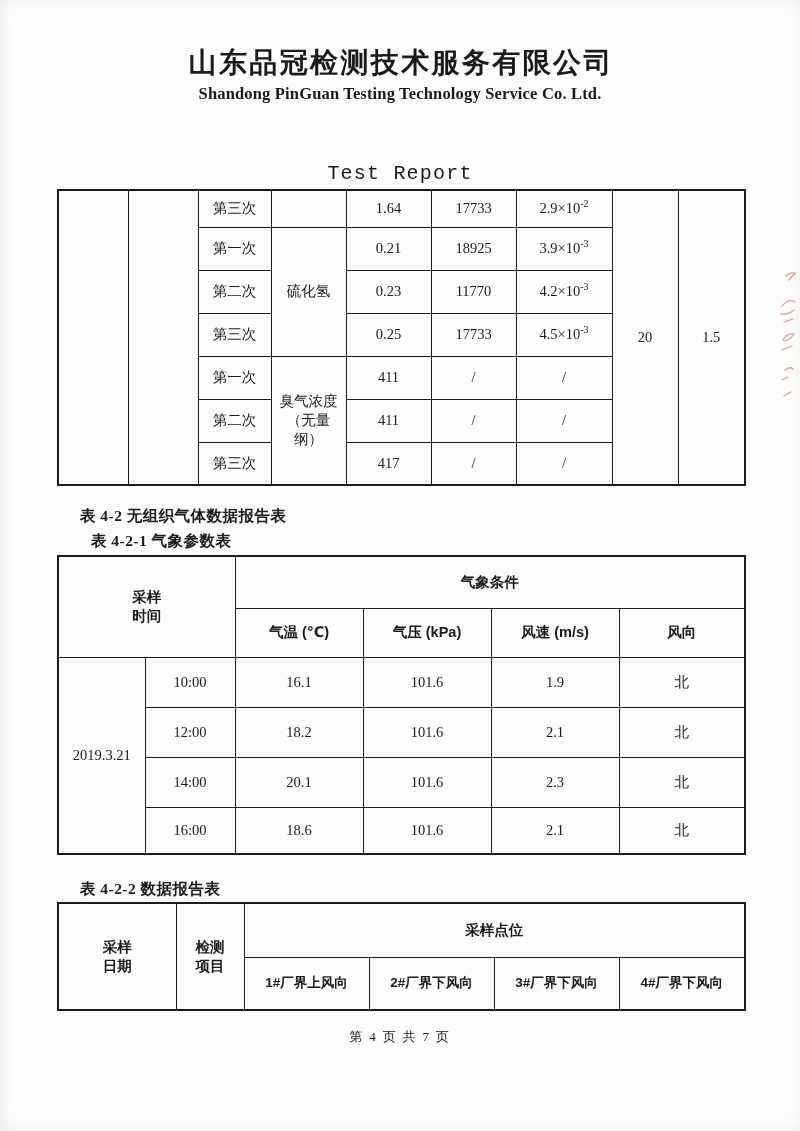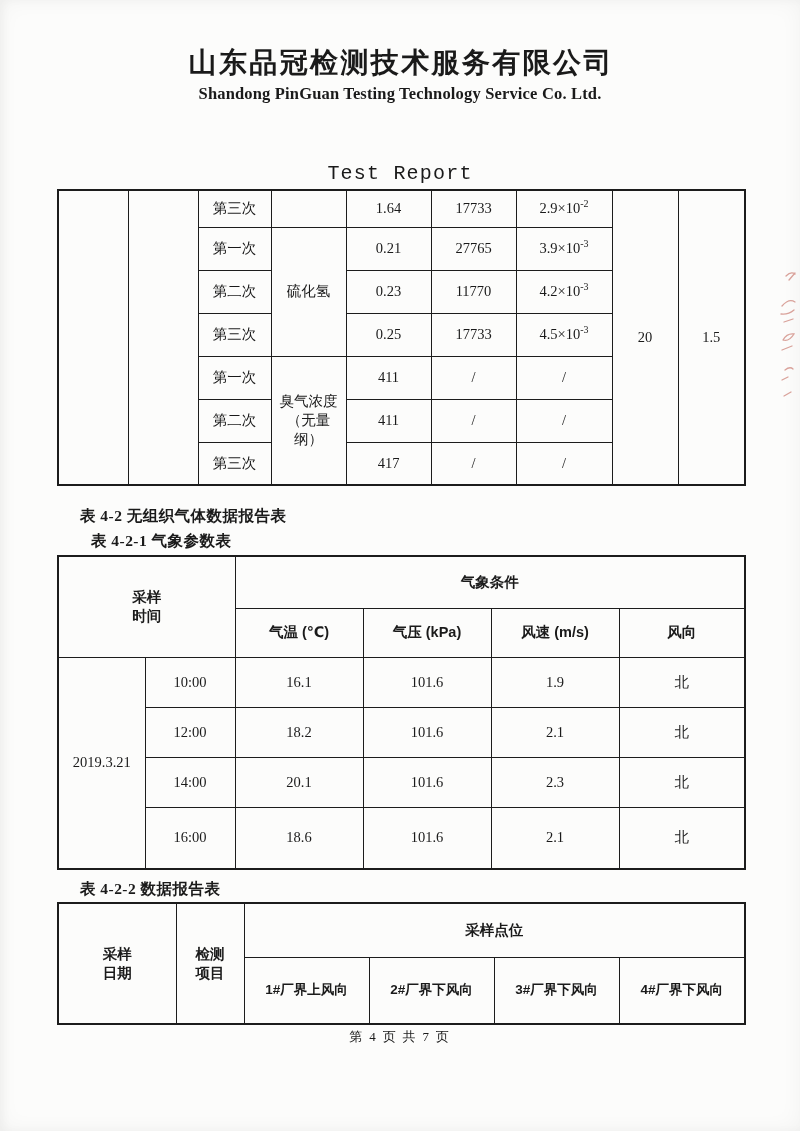--- a/index.html
+++ b/index.html
@@ -96,21 +96,21 @@
       <td class="num">1.64</td>
       <td class="num">17733</td>
       <td class="num"><span>2.9×10</span><sup class="exp">-2</sup></td>
       <td rowspan="7" class="std num">20</td>
       <td rowspan="7" class="std num">1.5</td>
     </tr>
     <tr style="height:43px">
       <td>第一次</td>
       <td rowspan="3">硫化氢</td>
       <td class="num">0.21</td>
-      <td class="num">27765</td>
+      <td class="num">18925</td>
       <td class="num"><span>3.9×10</span><sup class="exp">-3</sup></td>
     </tr>
     <tr style="height:43px">
       <td>第二次</td>
       <td class="num">0.23</td>
       <td class="num">11770</td>
       <td class="num"><span>4.2×10</span><sup class="exp">-3</sup></td>
     </tr>
     <tr style="height:43px">
       <td>第三次</td>
@@ -184,21 +184,21 @@
       <td class="num">2.1</td>
       <td>北</td>
     </tr>
     <tr style="height:50px">
       <td class="num">14:00</td>
       <td class="num">20.1</td>
       <td class="num">101.6</td>
       <td class="num">2.3</td>
       <td>北</td>
     </tr>
-    <tr style="height:62px">
+    <tr style="height:47px">
       <td class="num">16:00</td>
       <td class="num">18.6</td>
       <td class="num">101.6</td>
       <td class="num">2.1</td>
       <td>北</td>
     </tr>
   </tbody>
     </table>
 
   <div class="abs sec-title sec-422">表 4-2-2 数据报告表</div>
@@ -217,21 +217,21 @@
       <td rowspan="2" class="hd two-line">
         <div>采样</div>
         <div>日期</div>
       </td>
       <td rowspan="2" class="hd two-line">
         <div>检测</div>
         <div>项目</div>
       </td>
       <td colspan="4" class="hd">采样点位</td>
     </tr>
-    <tr style="height:67px">
+    <tr style="height:53px">
       <td class="hd pt">1#厂界上风向</td>
       <td class="hd pt">2#厂界下风向</td>
       <td class="hd pt">3#厂界下风向</td>
       <td class="hd pt">4#厂界下风向</td>
     </tr>
   </tbody>
     </table>
 
   <div class="abs center footer">第 4 页 共 7 页</div>
 

